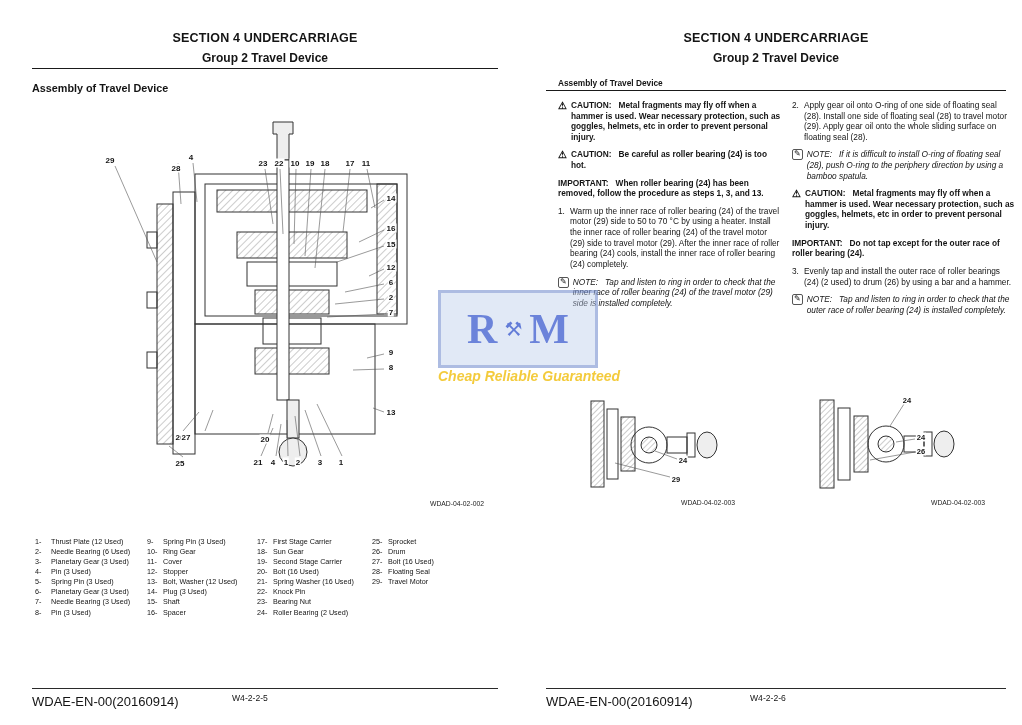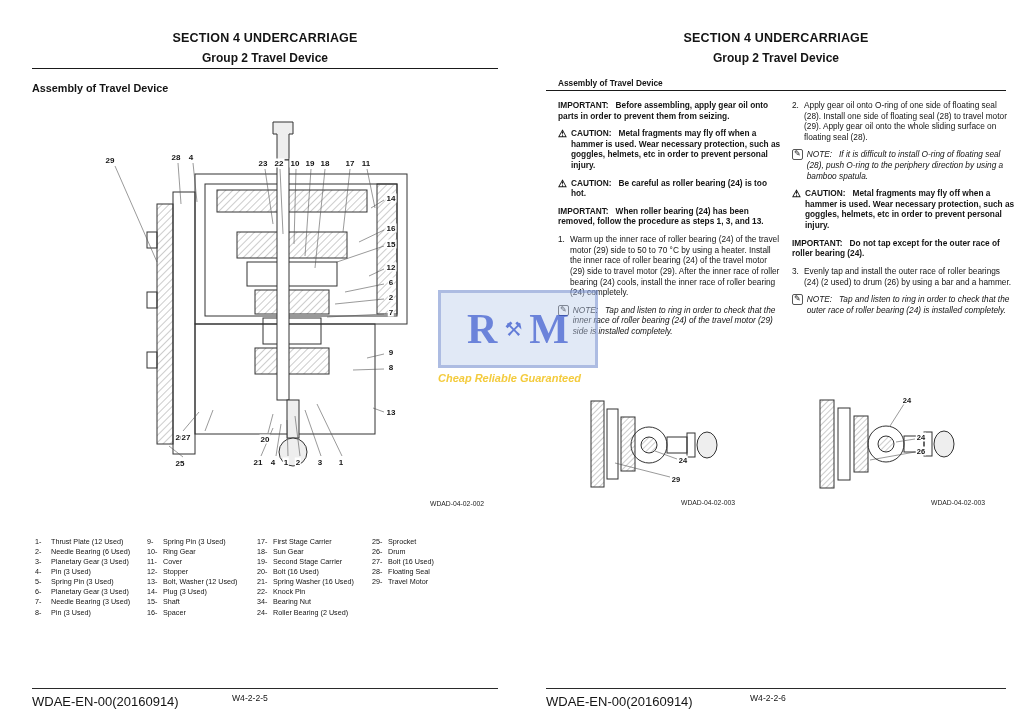--- a/index.html
+++ b/index.html
@@ -65,21 +65,21 @@
 
   
   .watermark { position:absolute; left:438px; top:290px; width:160px; height:94px; opacity:.85; }
   .wm-box {
     position:absolute; left:0; right:0; top:0; bottom:16px;
     background:rgba(186,203,235,.5); border:3px solid rgba(70,100,190,.4);
     display:flex; align-items:center; justify-content:center; gap:7px;
   }
   .wm-letter { font-family:"Liberation Serif", serif; font-size:42px; font-weight:bold; color:rgba(35,70,200,.75); line-height:1; }
   .wm-icon { font-size:20px; color:rgba(35,70,200,.8); }
-  .wm-tag { position:absolute; left:0; right:0; bottom:0; text-align:left; font-size:11px; font-weight:bold; font-style:italic; color:#f2c21b; white-space:nowrap; }
+  .wm-tag { position:absolute; left:0; right:0; bottom:0; text-align:right; font-size:14px; font-weight:bold; font-style:italic; color:#f2c21b; white-space:nowrap; }
 </style>
 </head>
 <body>
 
 <div id="root">
 
   <div class="page" id="pageL">
     <div class="pg-title">SECTION 4 UNDERCARRIAGE</div>
     <div class="pg-sub">Group 2 Travel Device</div>
     <div class="rule"></div>
@@ -140,21 +140,21 @@
           <line x1="106" y1="345" x2="92" y2="334"></line>
           <line x1="184" y1="344" x2="196" y2="316"></line>
           <line x1="199" y1="344" x2="204" y2="312"></line>
           <line x1="211" y1="344" x2="210" y2="308"></line>
           <line x1="223" y1="344" x2="218" y2="304"></line>
           <line x1="244" y1="344" x2="228" y2="298"></line>
           <line x1="265" y1="344" x2="240" y2="292"></line>
         </g>
       </svg>
       <span class="co" style="left:33px;top:48px">29</span>
-      <span class="co" style="left:99px;top:45px">28</span>
+      <span class="co" style="left:99px;top:56px">28</span>
       <span class="co" style="left:114px;top:45px">4</span>
       <span class="co" style="left:186px;top:51px">23</span>
       <span class="co" style="left:202px;top:51px">22</span>
       <span class="co" style="left:218px;top:51px">10</span>
       <span class="co" style="left:233px;top:51px">19</span>
       <span class="co" style="left:248px;top:51px">18</span>
       <span class="co" style="left:273px;top:51px">17</span>
       <span class="co" style="left:289px;top:51px">11</span>
       <span class="co" style="left:314px;top:86px">14</span>
       <span class="co" style="left:314px;top:116px">16</span>
@@ -270,21 +270,21 @@
           </div>
           <div class="part">
             <span class="pn">21-</span>
             <span class="pt">Spring Washer (16 Used)</span>
           </div>
           <div class="part">
             <span class="pn">22-</span>
             <span class="pt">Knock Pin</span>
           </div>
           <div class="part">
-            <span class="pn">34-</span>
+            <span class="pn">23-</span>
             <span class="pt">Bearing Nut</span>
           </div>
           <div class="part">
             <span class="pn">24-</span>
             <span class="pt">Roller Bearing (2 Used)</span>
           </div>
         </div>
       <div class="pcol" style="left:340px;width:120px">
 
       <div class="part">
@@ -315,23 +315,20 @@
     <span class="f-page">W4-2-2-5</span>
   </div>
 
   <div class="page" id="pageR">
     <div class="pg-title">SECTION 4 UNDERCARRIAGE</div>
     <div class="pg-sub">Group 2 Travel Device</div>
     <div class="run-head">Assembly of Travel Device</div>
     <div class="rule"></div>
 
     <div class="col" id="colL">
-      <div class="blk imp">
-        <span class="lbl">IMPORTANT:</span><span>Before assembling, apply gear oil onto parts in order to prevent them from seizing.</span>
-      </div>
       <div class="blk caution">
         <span class="cicon">⚠</span>
         <div>
           <span class="lbl">CAUTION:</span><span>Metal fragments may fly off when a hammer is used. Wear necessary protection, such as goggles, helmets, etc in order to prevent personal injury.</span>
         </div>
       </div>
       <div class="blk caution">
         <span class="cicon">⚠</span>
         <div>
           <span class="lbl">CAUTION:</span><span>Be careful as roller bearing (24) is too hot.</span>

